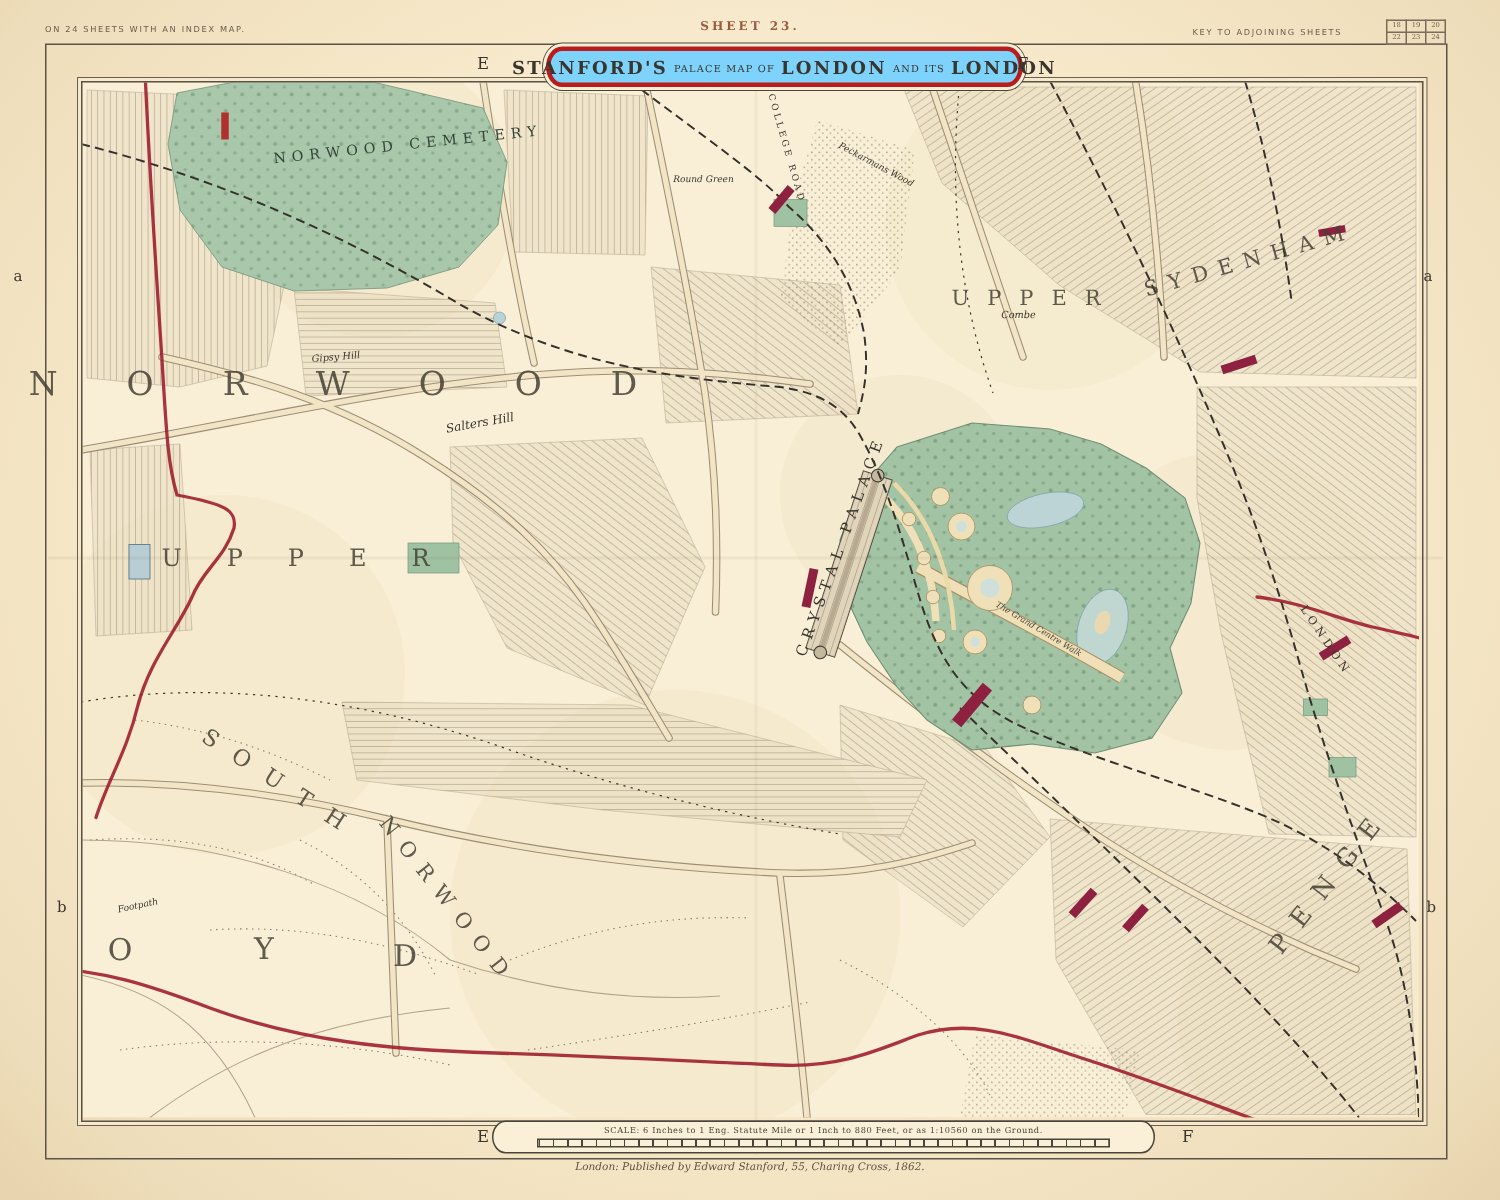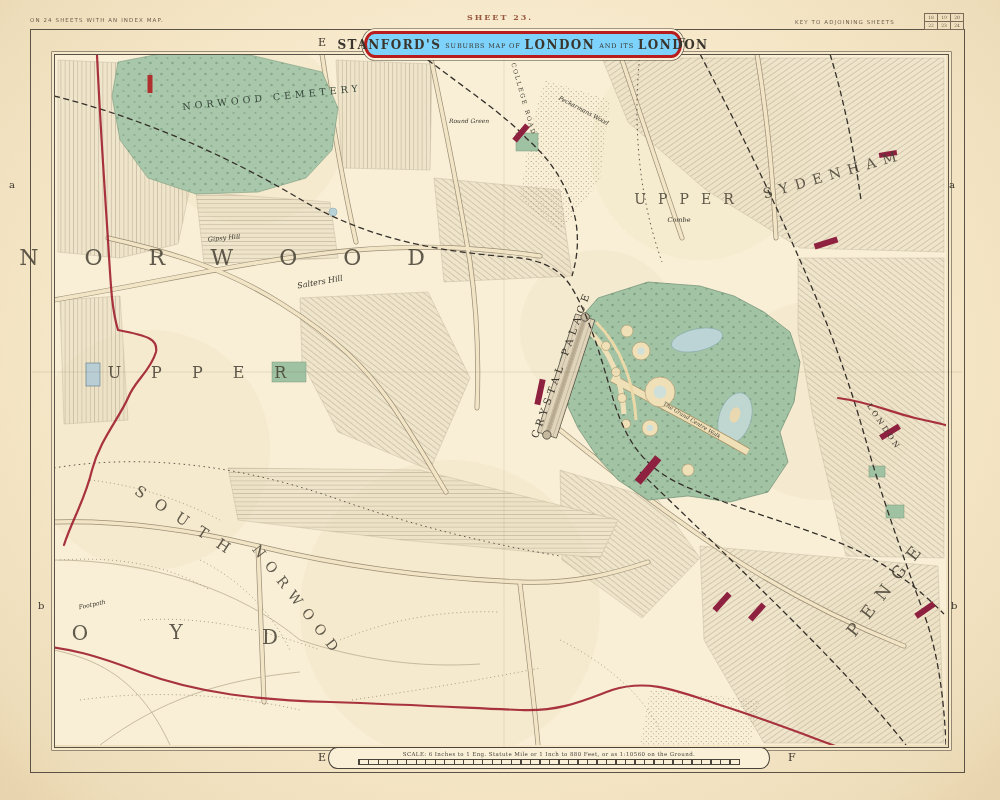--- a/index.html
+++ b/index.html
@@ -247,21 +247,21 @@
     <tr>
       <td>22</td>
       <td>23</td>
       <td>24</td>
     </tr>
   </tbody>
     </table>
 
   <div class="abs" id="cartouche">
     <span class="big">STANFORD'S</span>
-    <span class="small">SUBURBS MAP OF</span>
+    <span class="small">PALACE MAP OF</span>
     <span class="big">LONDON</span>
     <span class="small">AND ITS</span>
     <span class="big">LONDON</span>
   </div>
 
   <div class="abs colrow" style="left:318px;top:36px;">E</div>
   <div class="abs colrow" style="left:678px;top:36px;">F</div>
   <div class="abs colrow" style="left:318px;top:751px;">E</div>
   <div class="abs colrow" style="left:788px;top:751px;">F</div>
   <div class="abs colrow" style="left:9px;top:179px;font-size:10px;">a</div>
@@ -273,29 +273,30 @@
   <div class="lbl caps faded" style="left:245px;top:257px;font-size:22px;letter-spacing:46px;">NORWOOD</div>
   <div class="lbl caps faded" style="left:212px;top:372px;font-size:16px;letter-spacing:30px;">UPPER</div>
   <div class="lbl caps faded" style="left:188px;top:523px;font-size:15px;letter-spacing:13px;transform:translate(-50%,-50%) rotate(33deg);">SOUTH</div>
   <div class="lbl caps faded" style="left:298px;top:601px;font-size:14px;letter-spacing:8px;transform:translate(-50%,-50%) rotate(52deg);">NORWOOD</div>
   <div class="lbl caps faded" style="left:80px;top:633px;font-size:20px;">O</div>
   <div class="lbl caps faded" style="left:176px;top:632px;font-size:20px;">Y</div>
   <div class="lbl caps faded" style="left:270px;top:637px;font-size:20px;">D</div>
   <div class="lbl caps faded" style="left:887px;top:587px;font-size:17px;letter-spacing:11px;transform:translate(-50%,-50%) rotate(-52deg);">PENGE</div>
   <div class="lbl caps faded" style="left:690px;top:199px;font-size:14px;letter-spacing:12px;">UPPER</div>
   <div class="lbl caps faded" style="left:833px;top:174px;font-size:14px;letter-spacing:7px;transform:translate(-50%,-50%) rotate(-16deg);">SYDENHAM</div>
-  <div class="lbl it" style="left:679px;top:220px;font-size:6.5px;font-style:italic;">Combe</div>
+  <div class="lbl it" style="left:679px;top:210px;font-size:6.5px;font-style:italic;">Combe</div>
   <div class="lbl caps" style="left:561px;top:364px;font-size:10px;letter-spacing:4.5px;transform:translate(-50%,-50%) rotate(-70deg);">CRYSTAL PALACE</div>
   <div class="lbl it" style="left:320px;top:282px;font-size:8px;transform:translate(-50%,-50%) rotate(-10deg);">Salters Hill</div>
   <div class="lbl it" style="left:224px;top:238px;font-size:6.5px;transform:translate(-50%,-50%) rotate(-5deg);">Gipsy Hill</div>
   <div class="lbl it" style="left:92px;top:604px;font-size:6px;transform:translate(-50%,-50%) rotate(-12deg);">Footpath</div>
   <div class="lbl it" style="left:469px;top:120px;font-size:6px;">Round Green</div>
   <div class="lbl" style="left:524px;top:99px;font-size:6px;letter-spacing:2px;transform:translate(-50%,-50%) rotate(74deg);">COLLEGE ROAD</div>
   <div class="lbl it" style="left:584px;top:110px;font-size:6px;transform:translate(-50%,-50%) rotate(28deg);">Peckarmans Wood</div>
   <div class="lbl it" style="left:692px;top:420px;font-size:5.5px;transform:translate(-50%,-50%) rotate(31deg);color:#4d463a;">The Grand Centre Walk</div>
   <div class="lbl" style="left:884px;top:427px;font-size:7.5px;letter-spacing:3px;transform:translate(-50%,-50%) rotate(56deg);">LONDON</div>
 
   <div class="abs" id="scale-cartouche">
     <div id="scale-text">SCALE: 6 Inches to 1 Eng. Statute Mile or 1 Inch to 880 Feet, or as 1:10560 on the Ground.</div>
     <div id="scale-ruler"></div>
   </div>
+  <div class="abs" id="imprint">London: Published by Edward Stanford, 55, Charing Cross, 1862.</div>
 
 </div>
 
 </body></html>

